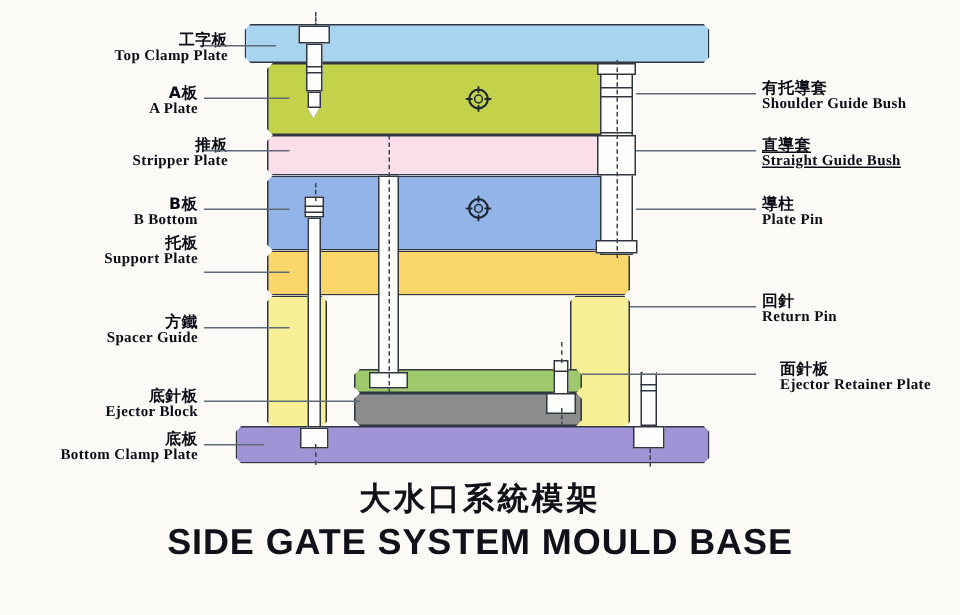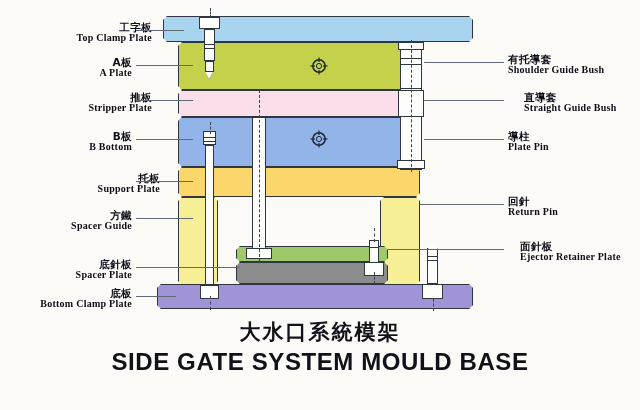--- a/index.html
+++ b/index.html
@@ -209,51 +209,51 @@
     <span class="lab-en">Stripper Plate</span>
   </div>
   <div class="leader" style="left:136px;top:100px;width:57px;"></div>
 
   <div class="label" style="left:0px;top:131px;width:132px;">
     <span class="lab-cn">B板</span>
     <span class="lab-en">B Bottom</span>
   </div>
   <div class="leader" style="left:136px;top:139px;width:57px;"></div>
 
-  <div class="label" style="left:0px;top:173px;width:132px;padding-left:28px;">
+  <div class="label" style="left:0px;top:157px;width:132px;">
     <span class="lab-cn">托板</span>
     <span class="lab-en">Support Plate</span>
   </div>
   <div class="leader" style="left:136px;top:181px;width:57px;"></div>
 
   <div class="label" style="left:0px;top:210px;width:132px;">
     <span class="lab-cn">方鐵</span>
     <span class="lab-en">Spacer Guide</span>
   </div>
   <div class="leader" style="left:136px;top:218px;width:57px;"></div>
 
   <div class="label" style="left:0px;top:259px;width:132px;">
     <span class="lab-cn">底針板</span>
-    <span class="lab-en">Spacer Plate</span>
+    <span class="lab-en">Ejector Block</span>
   </div>
   <div class="leader" style="left:136px;top:267px;width:104px;"></div>
 
   <div class="label" style="left:0px;top:288px;width:132px;text-align:right;">
     <span class="lab-cn">底板</span>
     <span class="lab-en">Bottom Clamp Plate</span>
   </div>
   <div class="leader" style="left:136px;top:296px;width:40px;"></div>
 
   <div class="label right" style="left:508px;top:54px;">
     <span class="lab-cn">有托導套</span>
     <span class="lab-en">Shoulder Guide Bush</span>
   </div>
   <div class="leader" style="left:424px;top:62px;width:80px;"></div>
 
-  <div class="label right" style="left:524px;top:92px;">
+  <div class="label right" style="left:508px;top:92px;text-decoration:underline;">
     <span class="lab-cn">直導套</span>
     <span class="lab-en">Straight Guide Bush</span>
   </div>
   <div class="leader" style="left:424px;top:100px;width:80px;"></div>
 
   <div class="label right" style="left:508px;top:131px;">
     <span class="lab-cn">導柱</span>
     <span class="lab-en">Plate Pin</span>
   </div>
   <div class="leader" style="left:424px;top:139px;width:80px;"></div>

